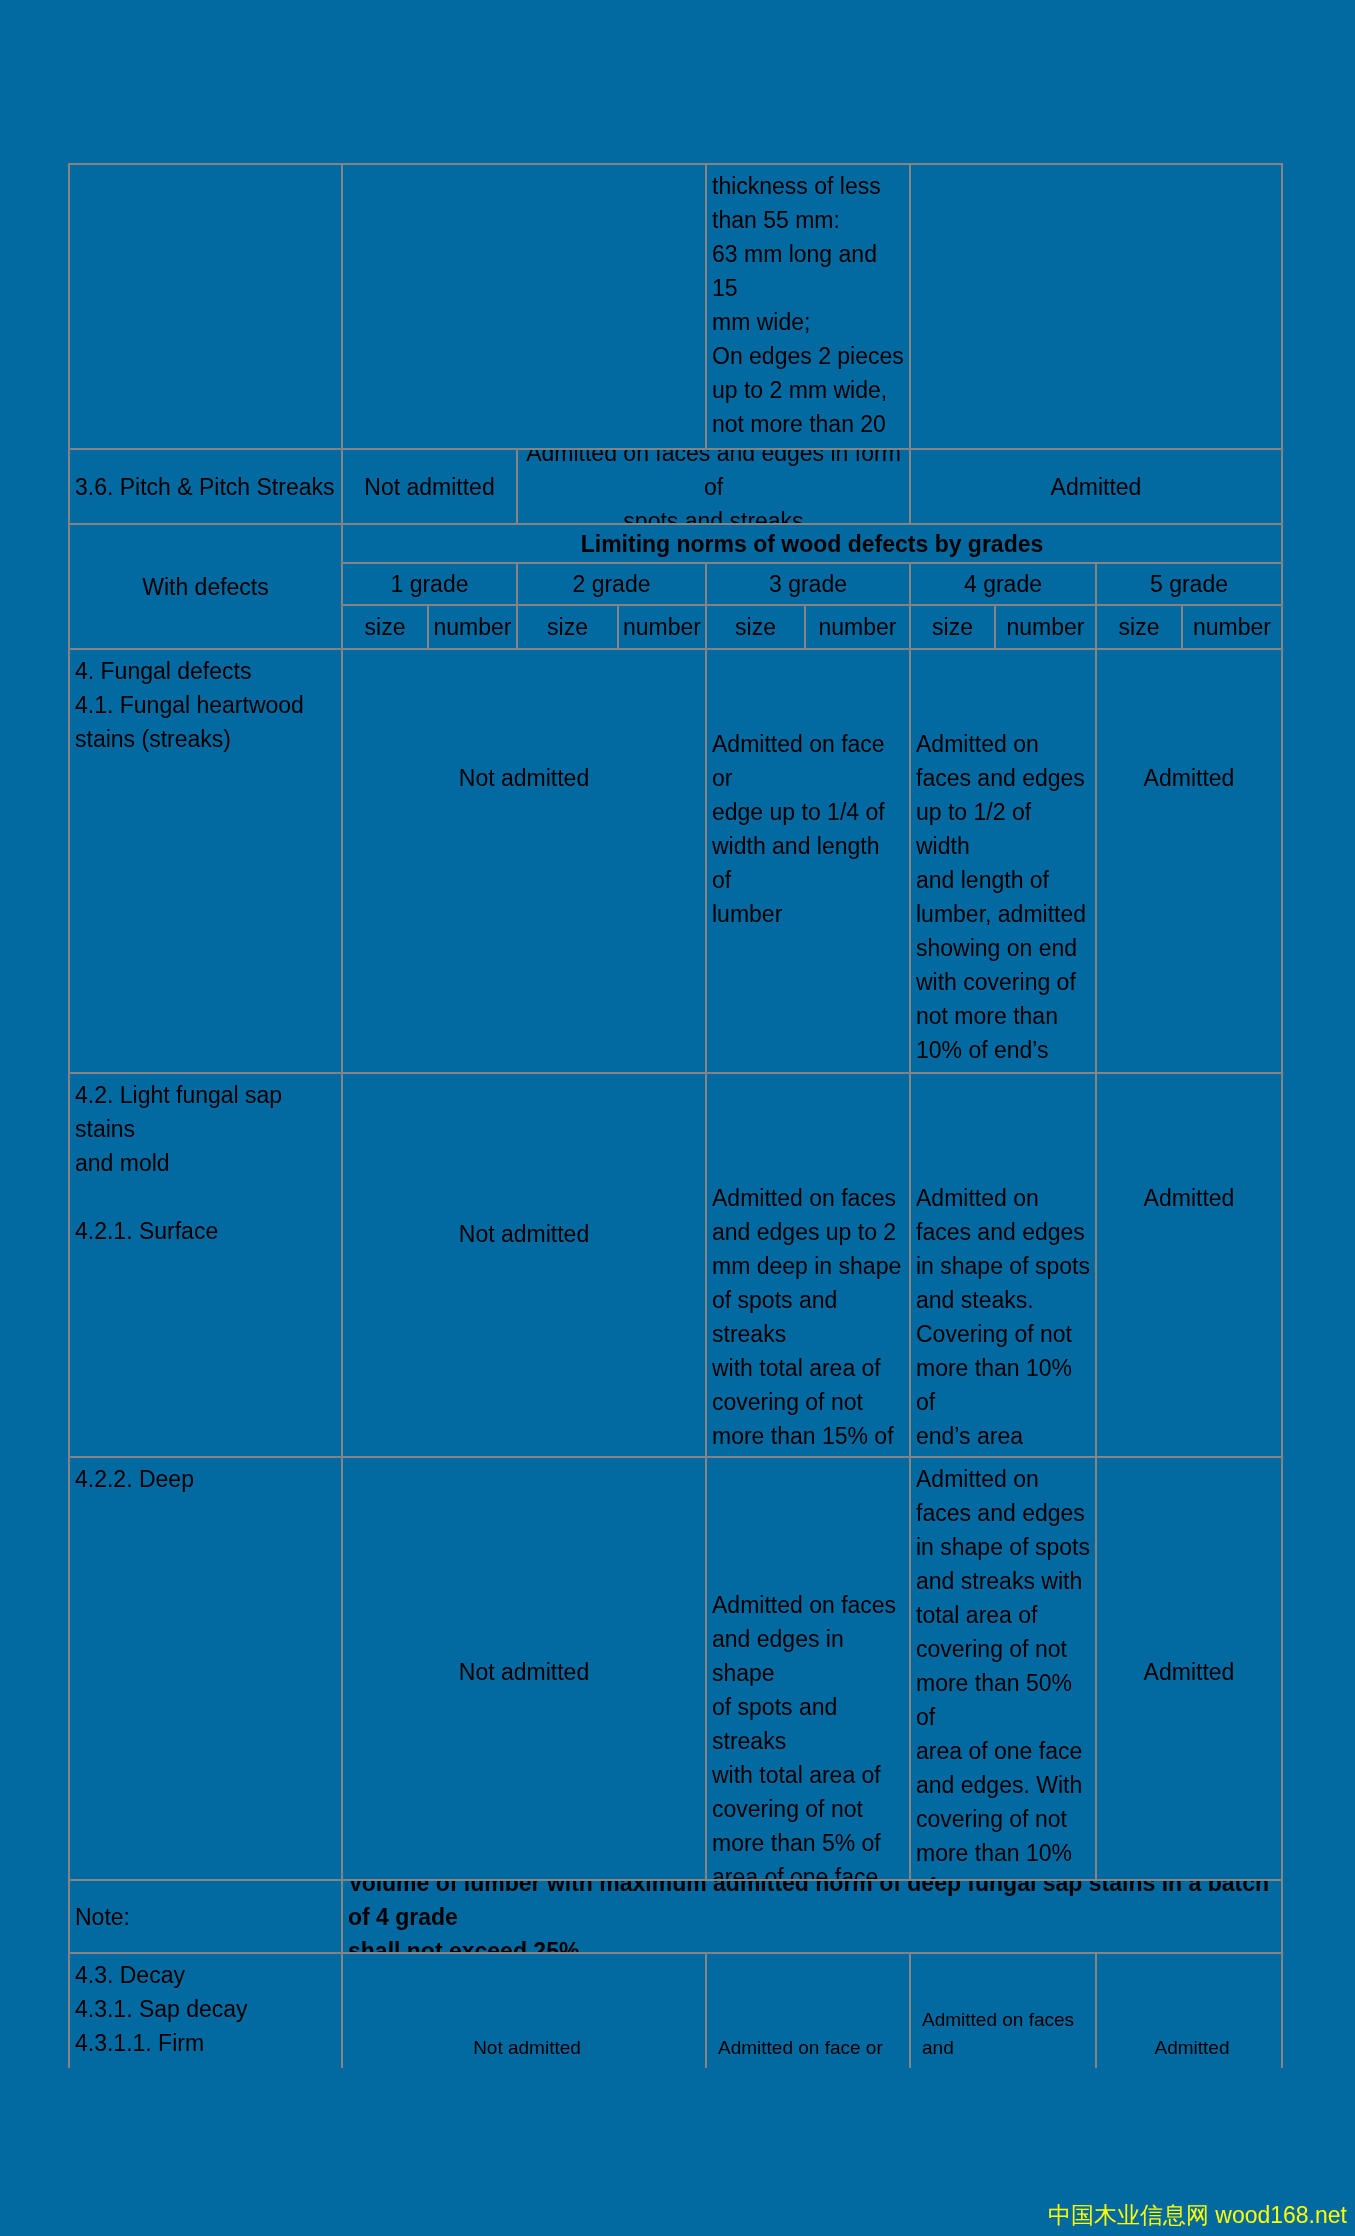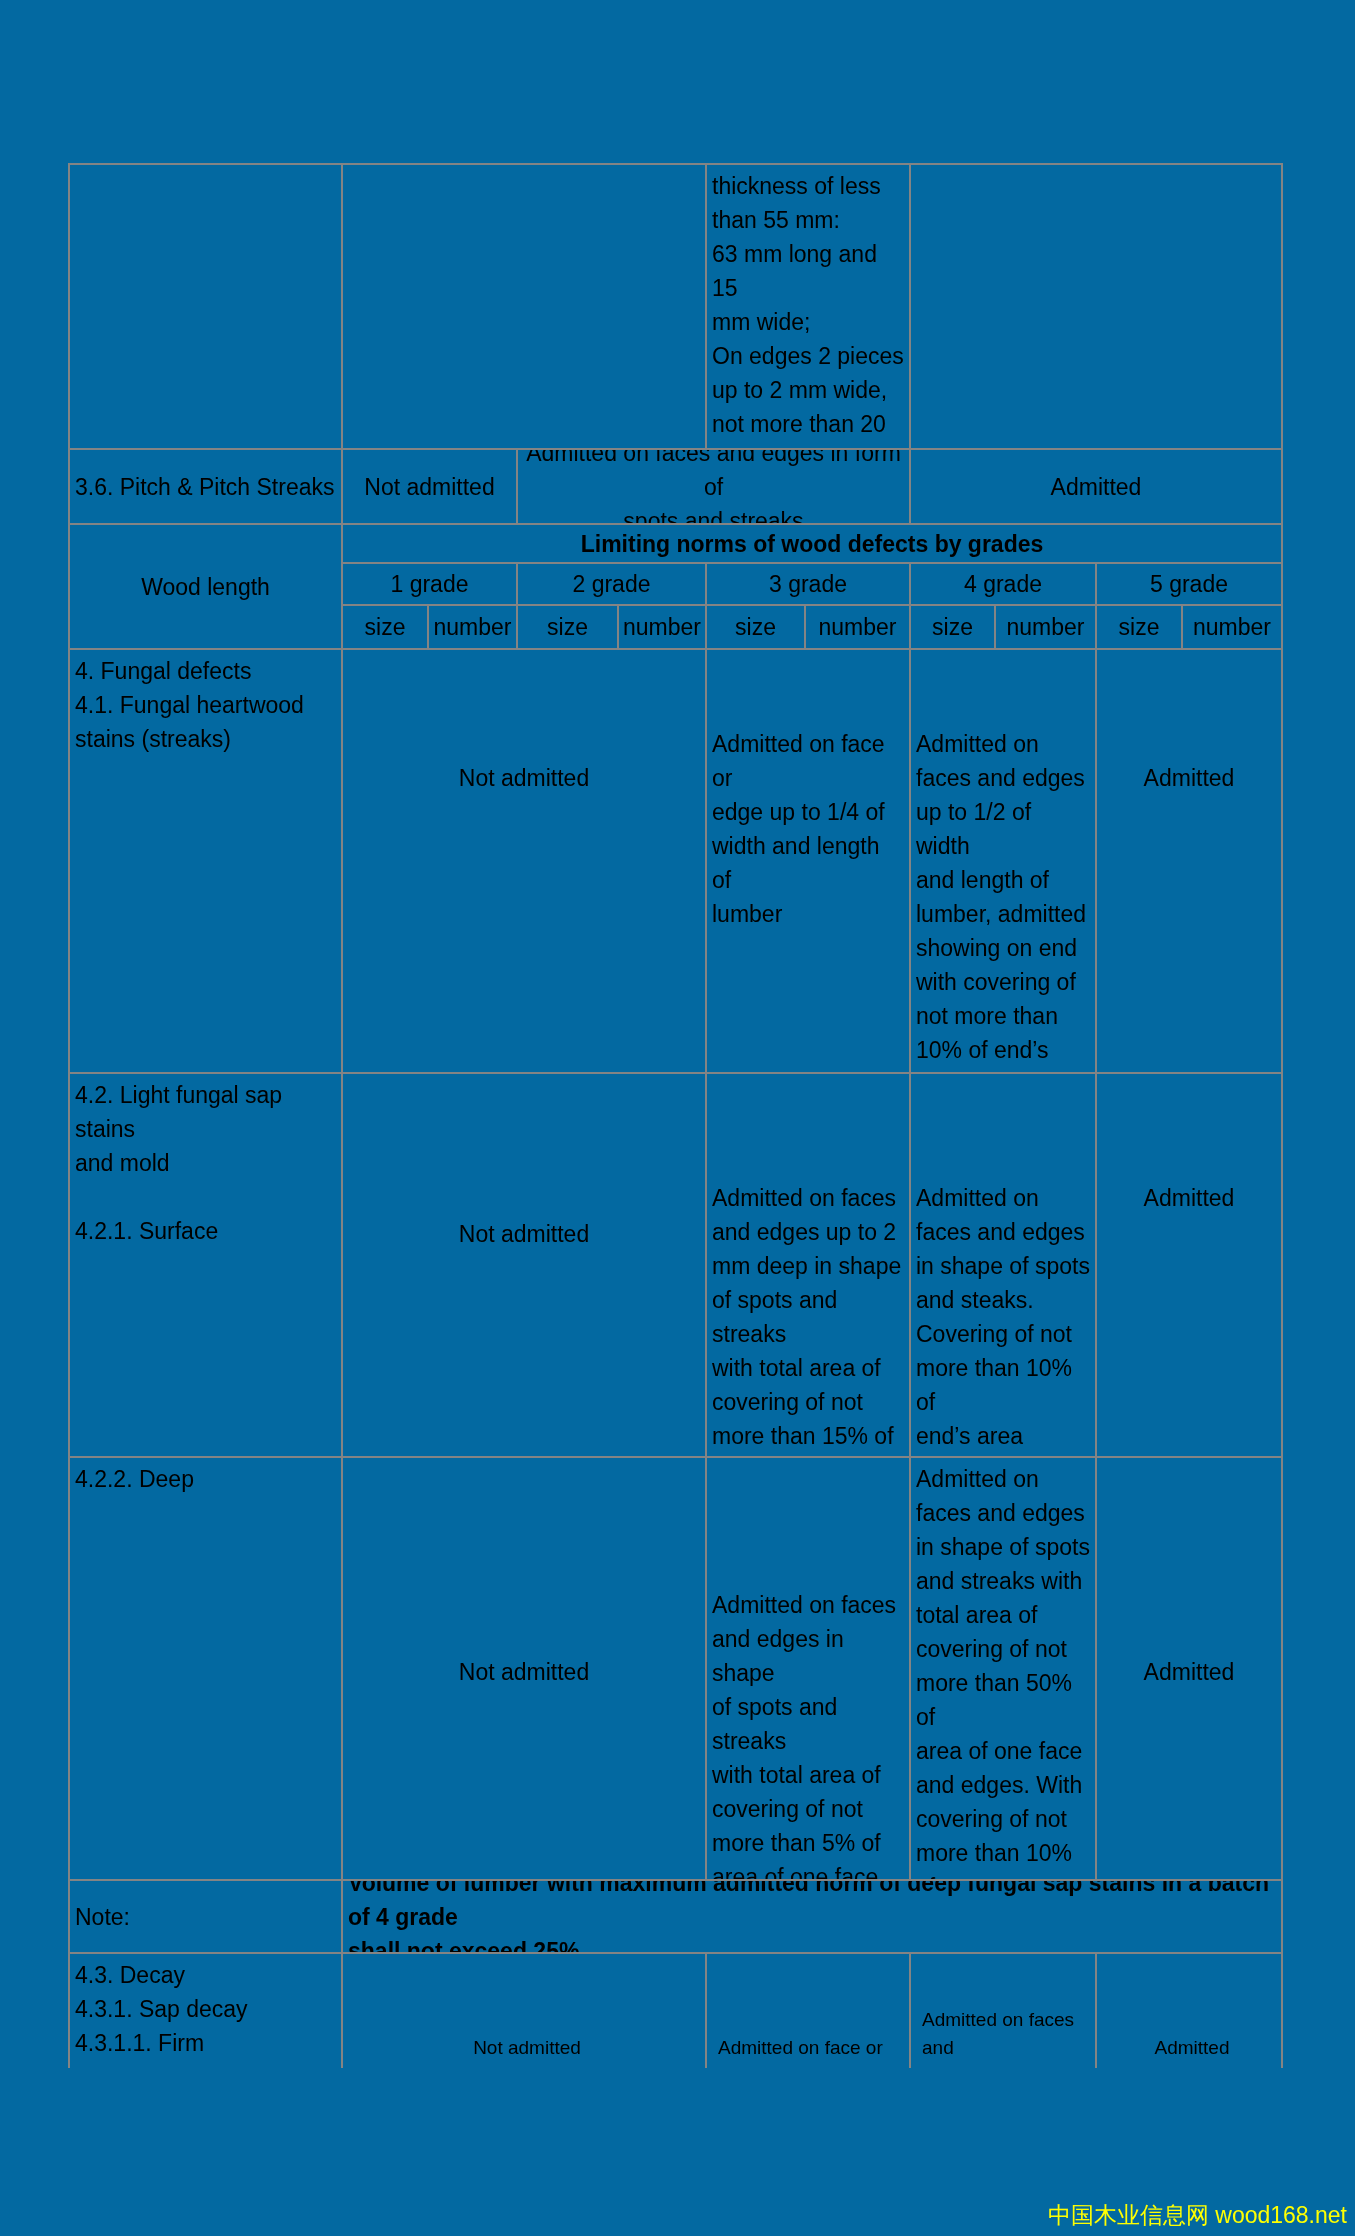--- a/index.html
+++ b/index.html
@@ -53,21 +53,21 @@
 not more than 20
 mm long;</div>
     <div class="cell sp4"></div>
 
     <div class="cell vc">3.6. Pitch &amp; Pitch Streaks</div>
     <div class="cell sp2 vc hc">Not admitted</div>
     <div class="cell sp4 vc hc">Admitted on faces and edges in form of
 spots and streaks</div>
     <div class="cell sp4 vc hc">Admitted</div>
 
-    <div id="wood-defects-cell" class="cell vc hc">Wood length</div>
+    <div id="wood-defects-cell" class="cell vc hc">With defects</div>
     <div class="cell sp10 vc hc">Limiting norms of wood defects by grades</div>
 
     <div class="cell sp2 vc hc">1 grade</div>
     <div class="cell sp2 vc hc">2 grade</div>
     <div class="cell sp2 vc hc">3 grade</div>
     <div class="cell sp2 vc hc">4 grade</div>
     <div class="cell sp2 vc hc">5 grade</div>
 
     <div class="cell vc hc">size</div>
     <div class="cell vc hc">number</div>

